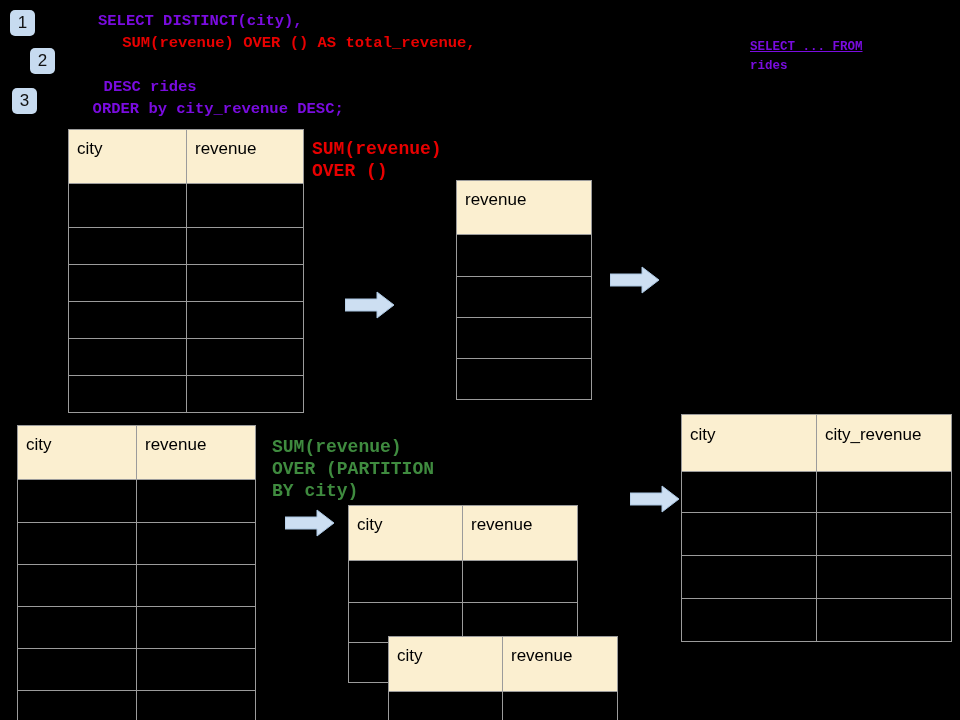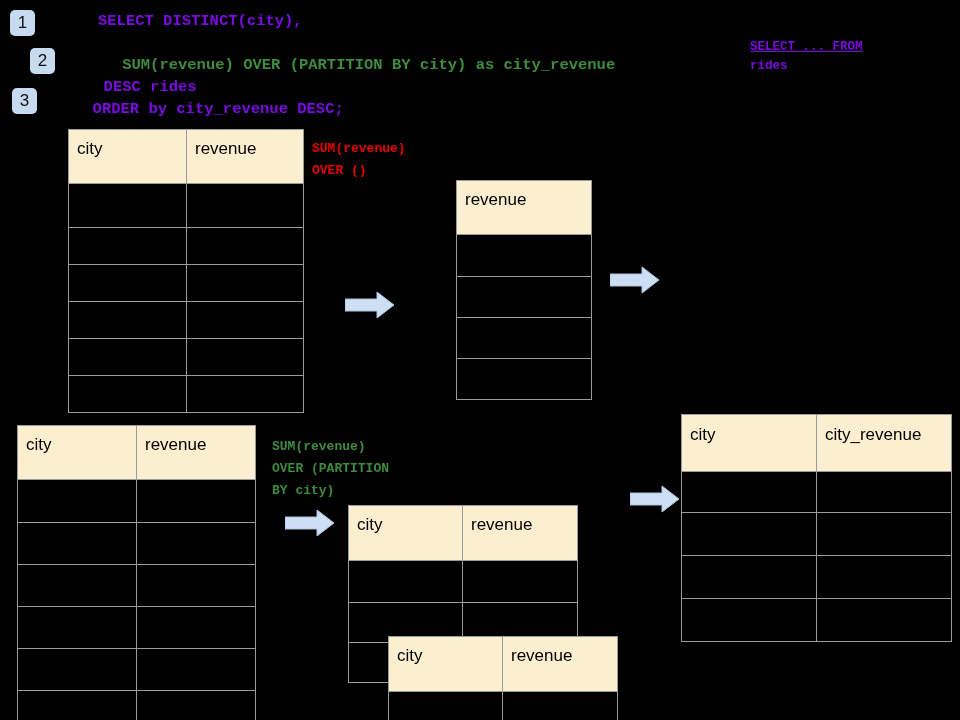--- a/index.html
+++ b/index.html
@@ -50,21 +50,21 @@
     font-size: 12.5px;
     line-height: 18px;
     white-space: pre;
     color: #7A0CE0;
   }
 
   .label {
     position: absolute;
     font-family: "Liberation Mono", monospace;
     font-weight: bold;
-    font-size: 13px;
+    font-size: 18px;
     line-height: 22px;
     white-space: pre;
   }
 
   
   .tbl {
     position: absolute;
     border-collapse: collapse;
     table-layout: fixed;
     background: #000000;
@@ -93,21 +93,21 @@
 </head>
 <body>
 
 <div id="canvas">
 
   <div class="badge" style="left:10px; top:10px;">1</div>
   <div class="badge" style="left:30px; top:48px;">2</div>
   <div class="badge" style="left:12px; top:88px;">3</div>
 
   <div class="code code-main c-purple" style="left:98px; top:10px;">SELECT DISTINCT(city),</div>
-  <div class="code code-main c-green" style="left:85px; top:54px;">    SUM(revenue) OVER (PARTITION BY city) as city_revenue</div>
+  <div class="code code-main c-red" style="left:85px; top:32px;">    SUM(revenue) OVER () AS total_revenue,</div>
   <div class="code code-main c-purple" style="left:85px; top:76px;">  DESC rides</div>
   <div class="code code-main c-purple" style="left:74px; top:98px;">  ORDER by city_revenue DESC;</div>
 
   <div class="code-small" style="left:750px; top:38px;text-decoration:underline;">SELECT ... FROM</div>
   <div class="code-small" style="left:750px; top:57px;">rides</div>
 
   <div class="label c-red" style="left:312px; top:138px;">SUM(revenue)
 OVER ()</div>
   <div class="label c-green" style="left:272px; top:436px;">SUM(revenue)
 OVER (PARTITION

